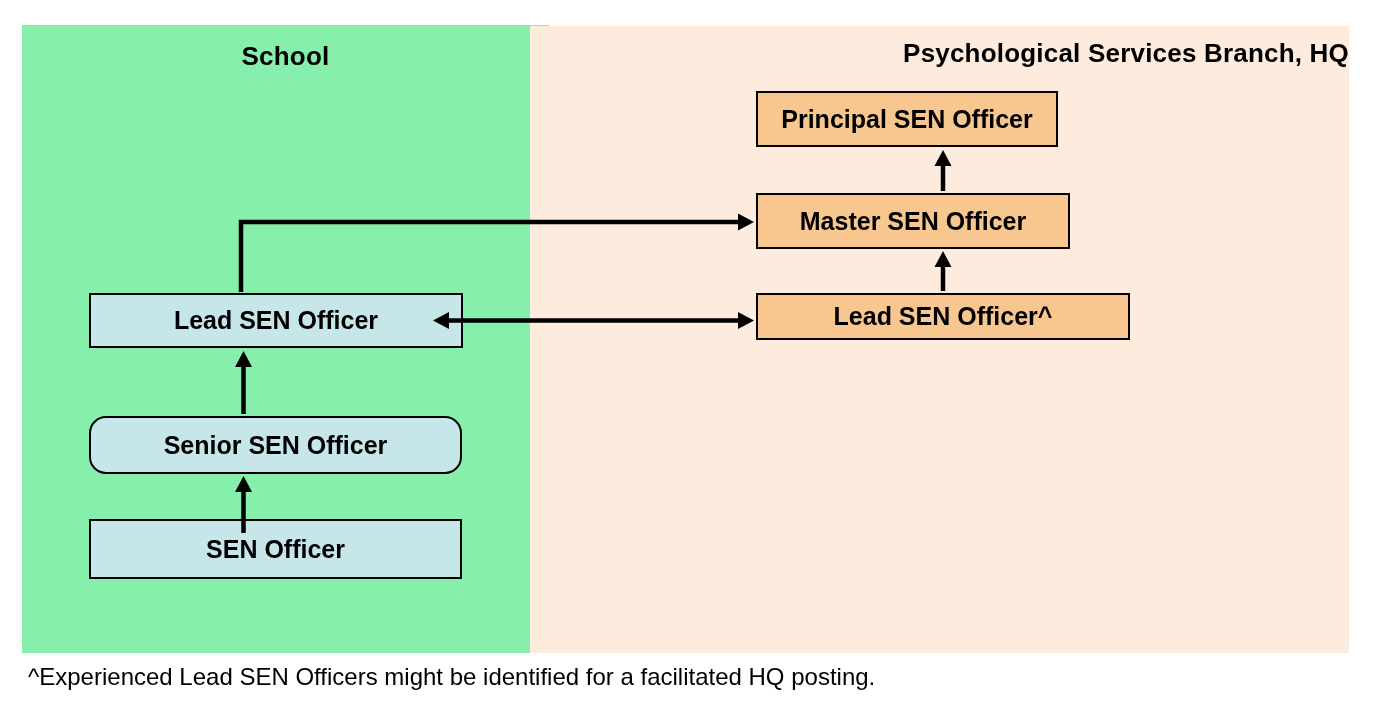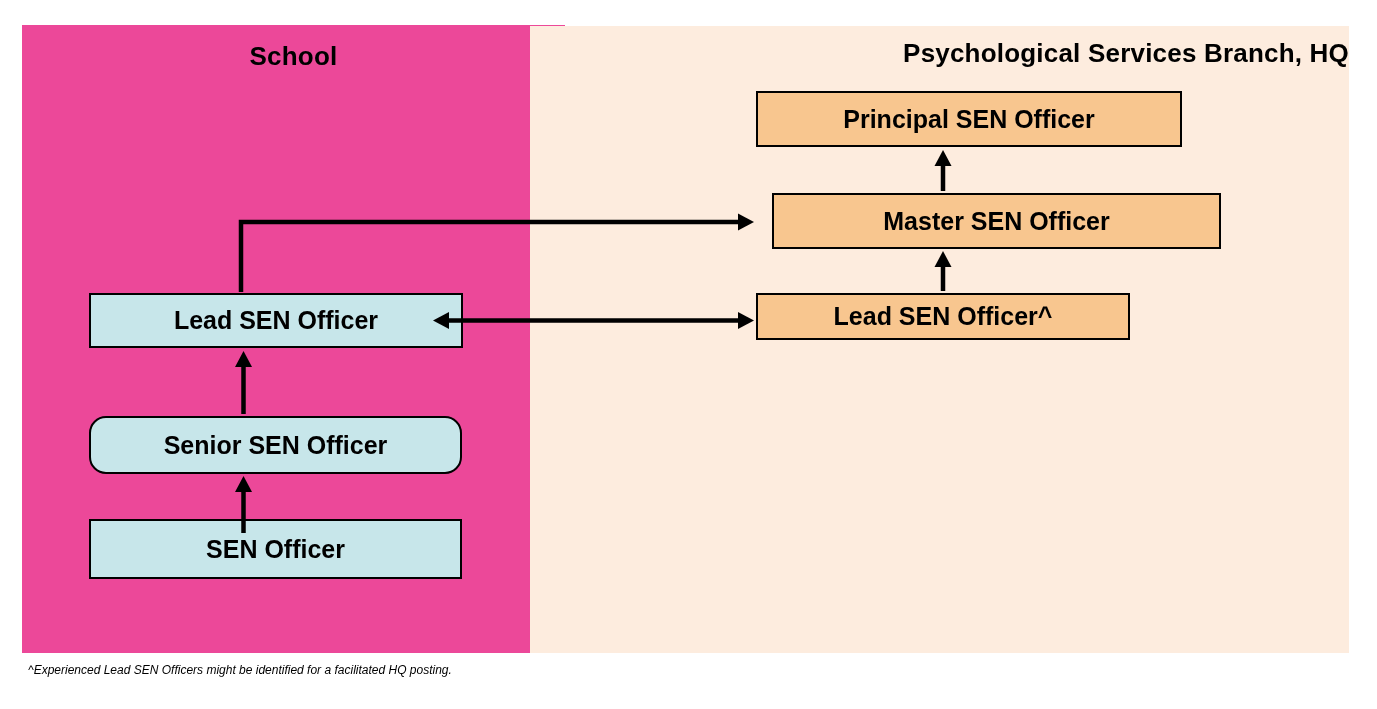--- a/index.html
+++ b/index.html
@@ -17,22 +17,21 @@
     overflow: hidden;
   }
   .panel {
     position: absolute;
   }
   .panel-school {
     left: 22px;
     top: 25px;
     width: 527px;
     height: 628px;
-    background: #ec4899;
-    padding-left: 16px;
+    background: #86efac;
   }
   .panel-hq {
     left: 530px;
     top: 26px;
     width: 819px;
     height: 627px;
     background: #fdecde;
   }
   .panel-title {
     position: absolute;
@@ -58,22 +57,22 @@
   }
   .node-school { background: #c7e6ea; margin-left: 32px; }
   .node-hq { background: #f8c68f; }
 
   
   .node-lead-school   { left: 35px; top: 268px; width: 374px; height: 55px; }
   .node-senior-school { left: 35px; top: 391px; width: 373px; height: 58px; border-radius: 17px; }
   .node-sen-school    { left: 35px; top: 494px; width: 373px; height: 60px; }
 
   
-  .node-principal-hq { left: 226px; top: 65px;  width: 426px; height: 56px; }
-  .node-master-hq    { left: 242px; top: 167px; width: 449px; height: 56px; }
+  .node-principal-hq { left: 226px; top: 65px;  width: 302px; height: 56px; }
+  .node-master-hq    { left: 226px; top: 167px; width: 314px; height: 56px; }
   .node-lead-hq      { left: 226px; top: 267px; width: 374px; height: 47px; }
 
   .arrows-overlay {
     position: absolute;
     left: 0;
     top: 0;
     width: 1377px;
     height: 709px;
     pointer-events: none;
   }
@@ -83,22 +82,21 @@
     fill: none;
   }
   .arrow-head {
     fill: #000000;
     stroke: none;
   }
   .footnote {
     position: absolute;
     left: 28px;
     top: 663px;
-    font-size: 12px;
-    font-style: italic;
+    font-size: 24px;
     white-space: nowrap;
   }
 </style>
 </head>
 <body>
 
 <div class="stage">
 
   <div class="panel panel-school">
     <div class="panel-title">School</div>

